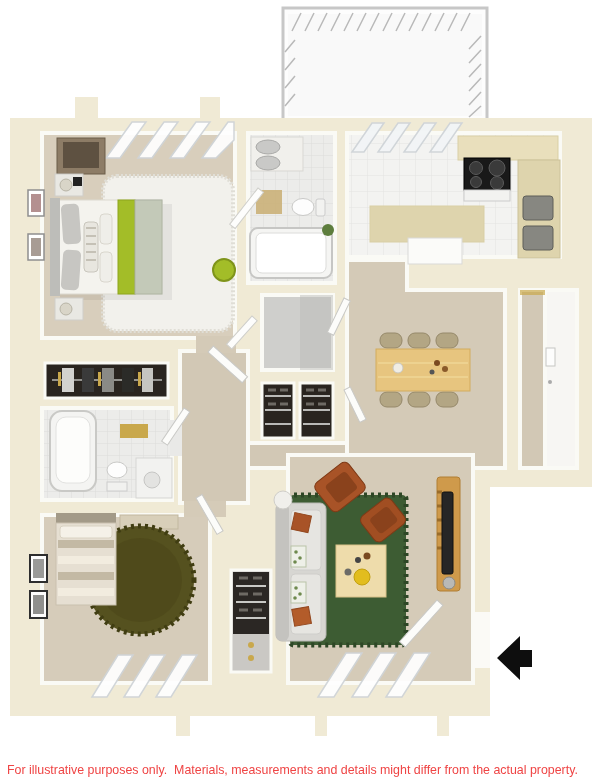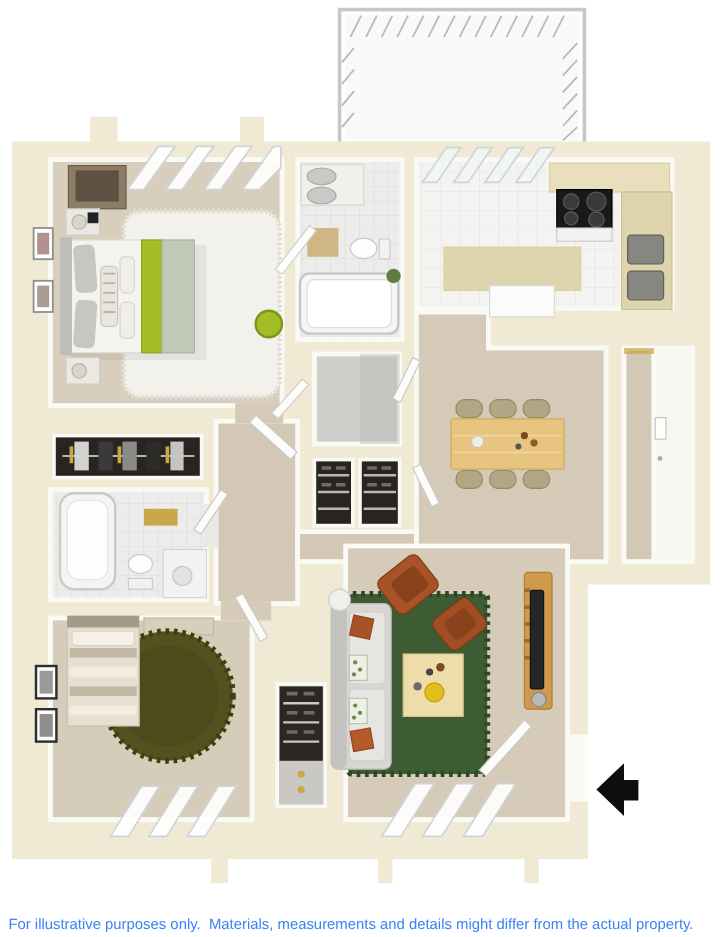--- a/index.html
+++ b/index.html
@@ -1,20 +1,20 @@
 <!DOCTYPE html>
 <html><head>
 <meta charset="utf-8">
 <style>
   html,body{margin:0;padding:0;background:#ffffff;}
   .page{position:relative;width:600px;height:781px;background:#ffffff;overflow:hidden;
         font-family:"Liberation Sans", sans-serif;}
   .plan{position:absolute;top:0;left:0;}
   .disclaimer{position:absolute;top:751px;left:7px;width:592px;
-              font-size:12.4px;color:#3b82f6;letter-spacing:0;line-height:1.2;
+              font-size:12.4px;color:#ef4444;letter-spacing:0;line-height:1.2;
               white-space:pre-wrap;}
 </style>
 </head>
 <body>
 
 <div class="page">
 
 <svg class="plan" width="600" height="745" viewBox="0 0 600 745">
 
   <defs>

